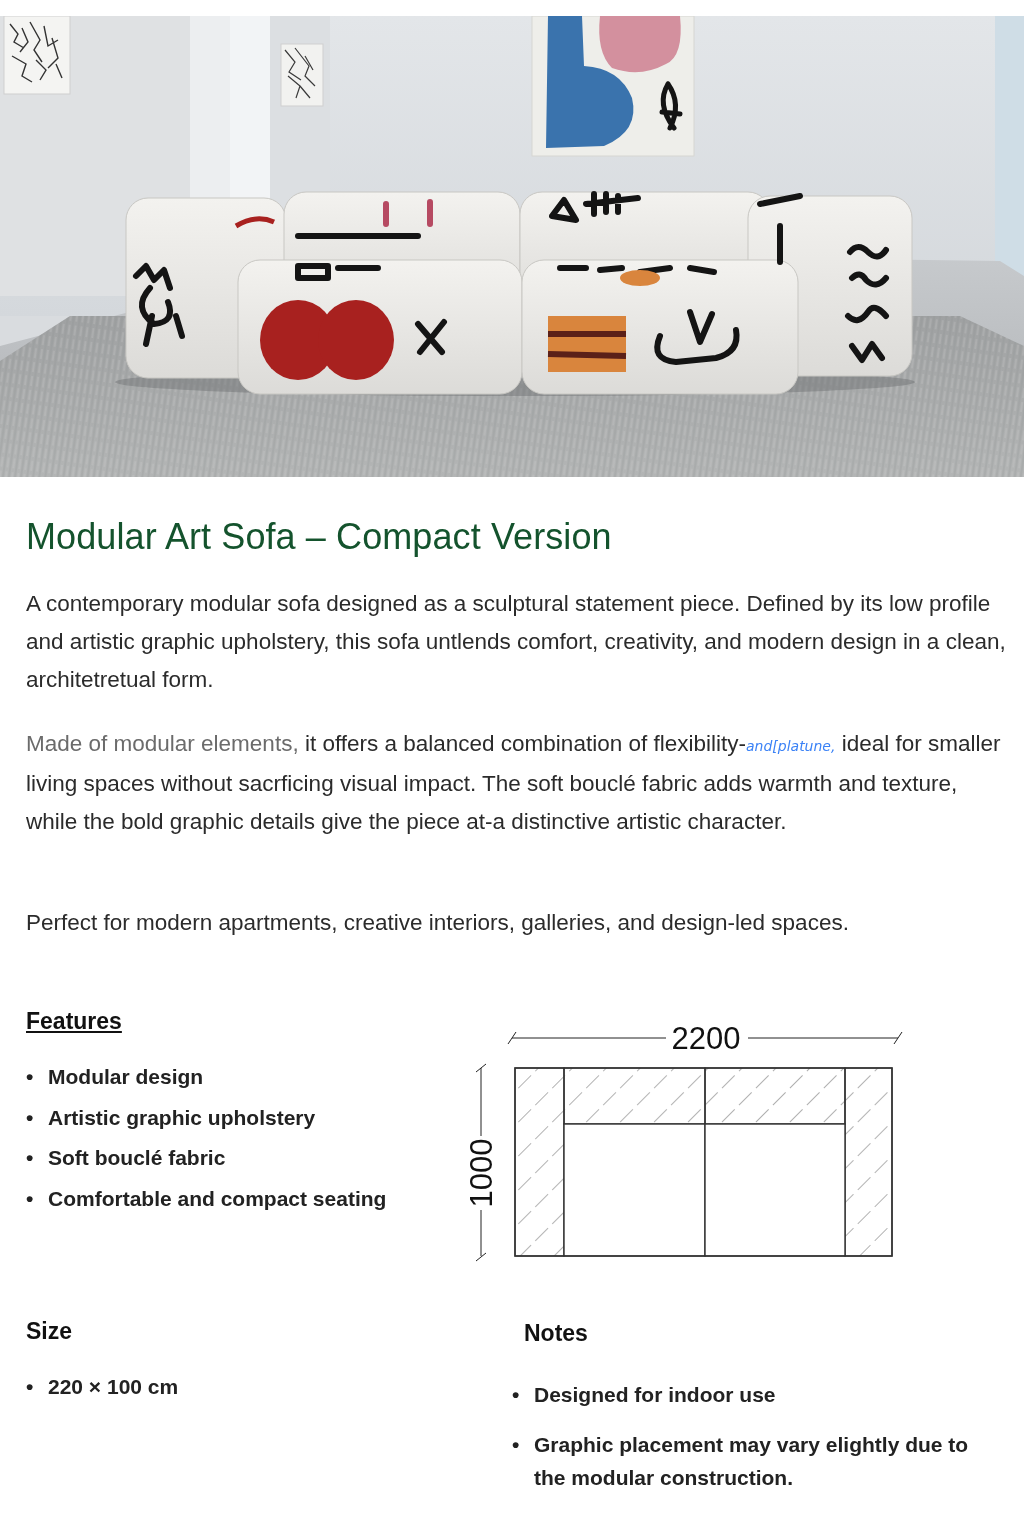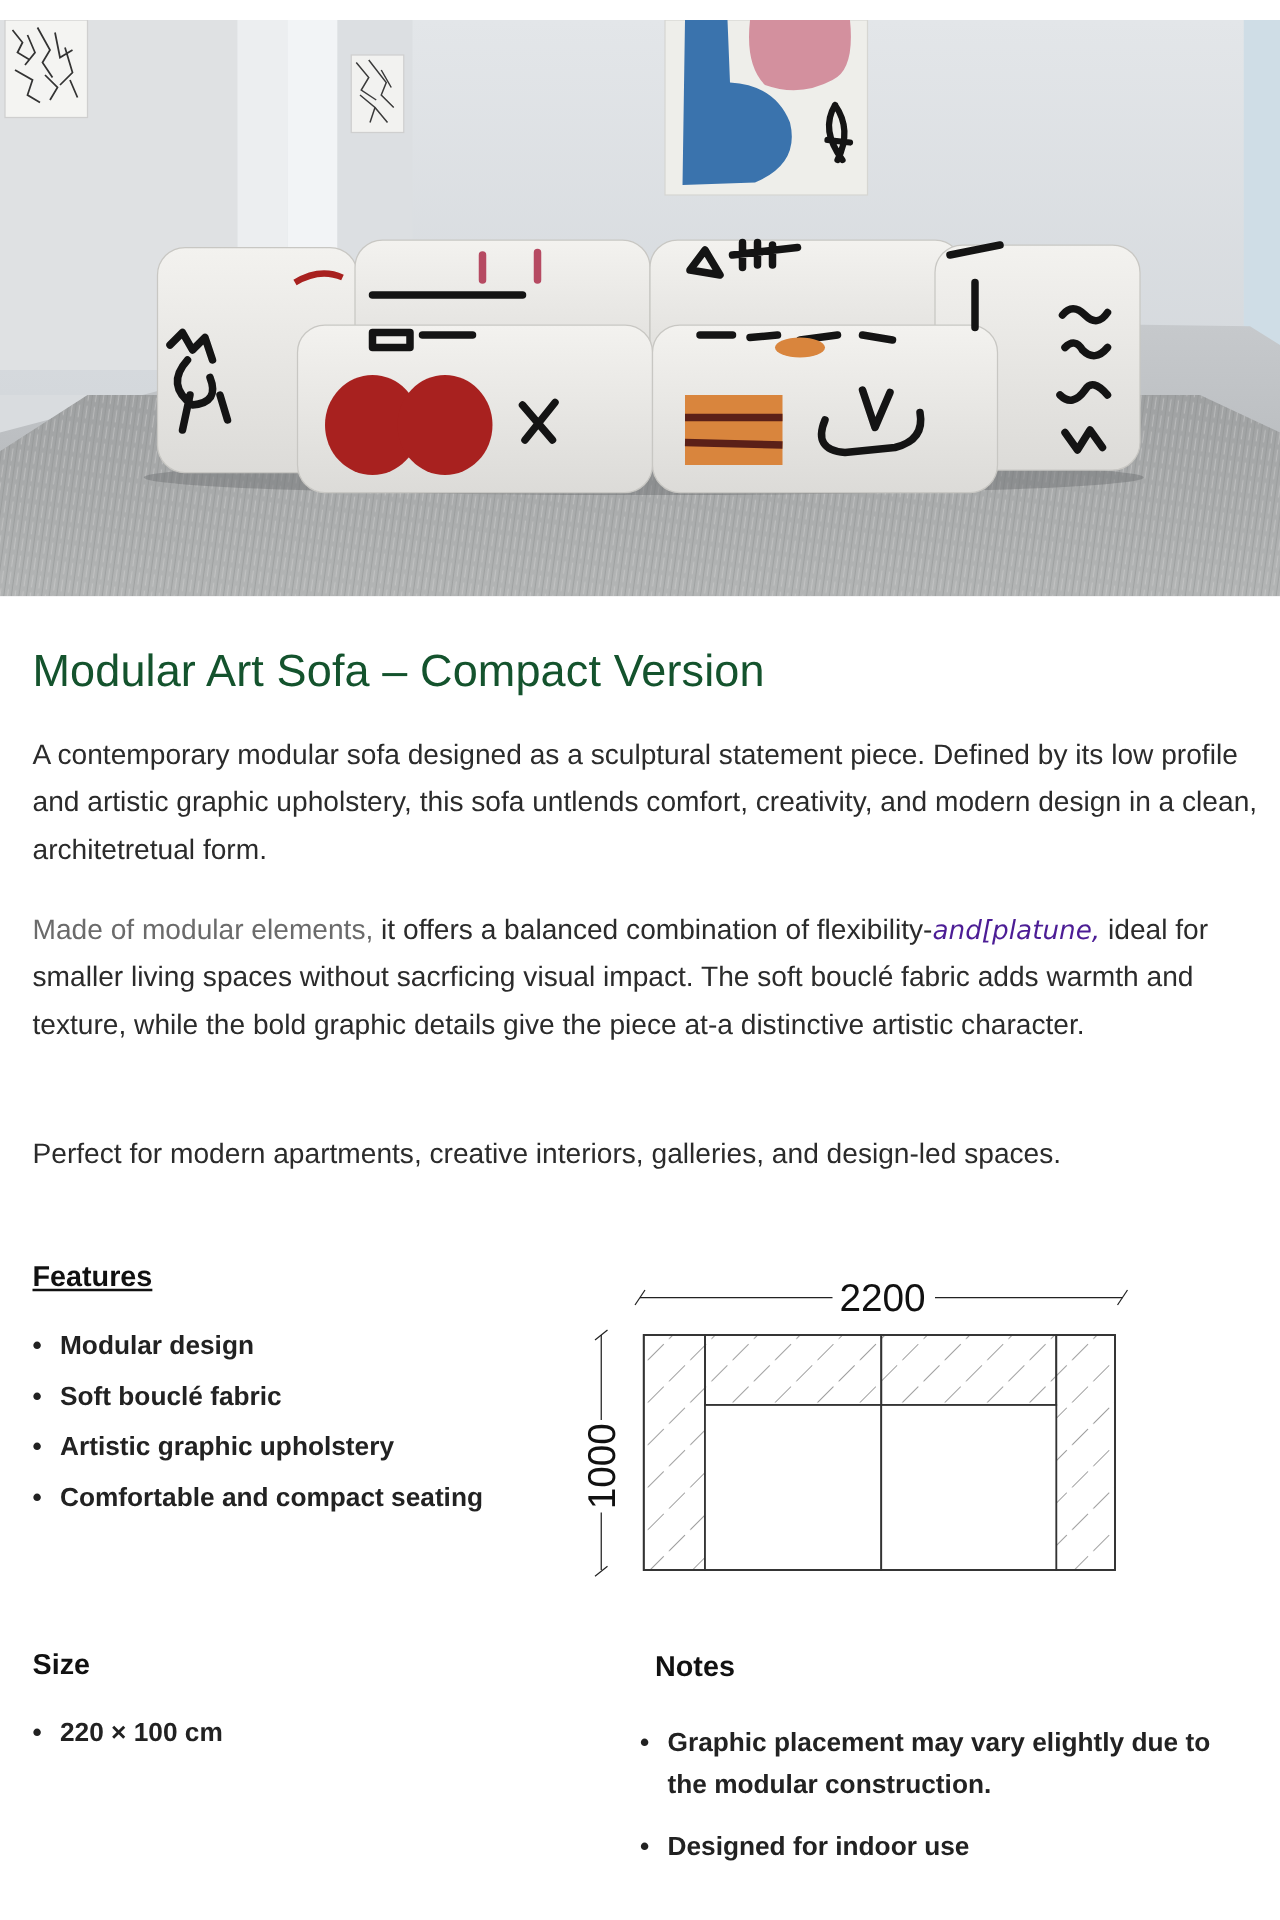--- a/index.html
+++ b/index.html
@@ -8,21 +8,21 @@
 
   .hero { position: absolute; left: 0; top: 16px; width: 1024px; height: 461px; overflow: hidden; background: #d9dcdf; }
   .hero svg { display: block; }
 
   .title { position: absolute; left: 26px; top: 516px; font-size: 36px; font-weight: 500; color: #14532d; letter-spacing: 0.1px; }
 
   .para { position: absolute; left: 26px; font-size: 22.5px; line-height: 38px; color: #2b2b2b; width: 980px; }
   .p1 { top: 585px; }
   .p2 { top: 725px; }
   .p2 .soft { color: #6b6b6b; }
-  .p2 .ital { font-style: italic; font-family: "DejaVu Sans", sans-serif; font-size: 21px; color: #4c1d95; }
+  .p2 .ital { font-style: italic; font-family: "DejaVu Sans", sans-serif; font-size: 14px; color: #3b82f6; }
   .p3 { top: 904px; }
 
   .section-h { position: absolute; font-size: 23px; font-weight: 600; color: #111; }
   .features-h { left: 26px; top: 1008px; text-decoration: underline; }
   .size-h { left: 26px; top: 1318px; }
   .notes-h { left: 496px; top: 1320px; margin-left: 28px; }
 
   ul.blist { position: absolute; list-style: none; font-weight: bold; }
   ul.blist li { position: relative; padding-left: 22px; font-size: 21px; color: #222; }
   ul.blist li::before { content: "\2022"; position: absolute; left: 0; top: 0; color: #222; }
@@ -124,22 +124,22 @@
 
 <p class="para p1">A contemporary modular sofa designed as a sculptural statement piece. Defined by its low profile and artistic graphic upholstery, this sofa untlends comfort, creativity, and modern design in a clean, architetretual form.</p>
 
 <p class="para p2"><span class="soft">Made of modular elements,</span><span> it offers a balanced combination of flexibility-</span><span class="ital">and[platune,</span><span> ideal for smaller living spaces without sacrficing visual impact. The soft bouclé fabric adds warmth and texture, while the bold graphic details give the piece at-a distinctive artistic character.</span></p>
 
 <p class="para p3">Perfect for modern apartments, creative interiors, galleries, and design-led spaces.</p>
 
 <h2 class="section-h features-h">Features</h2>
 <ul class="blist features-list">
   <li>Modular design</li>
+  <li>Artistic graphic upholstery</li>
   <li>Soft bouclé fabric</li>
-  <li>Artistic graphic upholstery</li>
   <li>Comfortable and compact seating</li>
 </ul>
 
 <div class="diagram">
   <svg width="460" height="262" viewBox="0 0 460 262" xmlns="http://www.w3.org/2000/svg">
     <defs>
       <pattern id="hatch" width="24" height="24" patternUnits="userSpaceOnUse" patternTransform="rotate(45)">
         <line x1="0" y1="0" x2="0" y2="24" stroke="#555" stroke-width="0.9" stroke-dasharray="14 6"></line>
       </pattern>
     </defs>
@@ -172,15 +172,15 @@
   </svg>
 </div>
 
 <h2 class="section-h size-h">Size</h2>
 <ul class="blist size-list">
   <li>220 × 100 cm</li>
 </ul>
 
 <h2 class="section-h notes-h">Notes</h2>
 <ul class="blist notes-list">
+  <li>Designed for indoor use</li>
   <li>Graphic placement may vary elightly due to the modular construction.</li>
-  <li>Designed for indoor use</li>
 </ul>
 
 </body></html>

